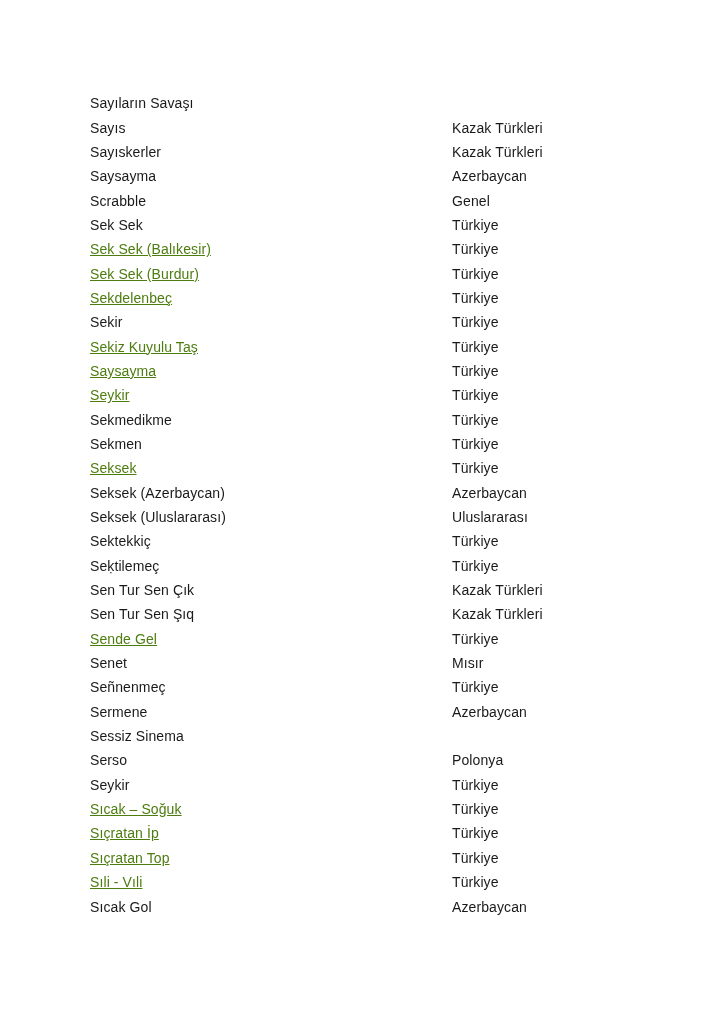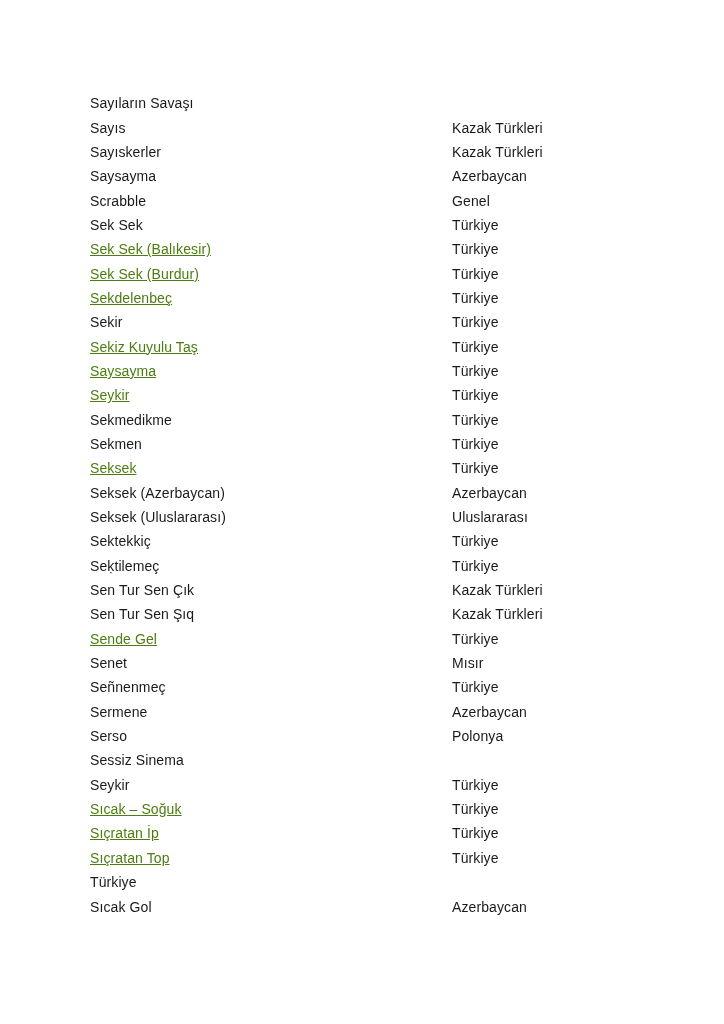--- a/index.html
+++ b/index.html
@@ -173,30 +173,30 @@
     <span class="name">Señnenmeç</span>
     <span class="country">Türkiye</span>
   </div>
 
   <div class="row">
     <span class="name">Sermene</span>
     <span class="country">Azerbaycan</span>
   </div>
 
   <div class="row">
+    <span class="name">Sessiz Sinema</span>
+    <span class="country"></span>
+  </div>
+
+  <div class="row">
     <span class="name">Serso</span>
     <span class="country">Polonya</span>
   </div>
 
   <div class="row">
-    <span class="name">Sessiz Sinema</span>
-    <span class="country"></span>
-  </div>
-
-  <div class="row">
     <span class="name">Seykir</span>
     <span class="country">Türkiye</span>
   </div>
 
 
   <div class="row">
     <span class="name link">Sıcak – Soğuk</span>
     <span class="country">Türkiye</span>
   </div>
 
@@ -204,20 +204,21 @@
     <span class="name link">Sıçratan İp</span>
     <span class="country">Türkiye</span>
   </div>
 
   <div class="row">
     <span class="name link">Sıçratan Top</span>
     <span class="country">Türkiye</span>
   </div>
 
   <div class="row">
+    <span class="name link">Sıli - Vıli</span>
     <span class="country">Türkiye</span>
   </div>
 
   <div class="row">
     <span class="name">Sıcak Gol</span>
     <span class="country">Azerbaycan</span>
   </div>
 </div>
 </div>
 

